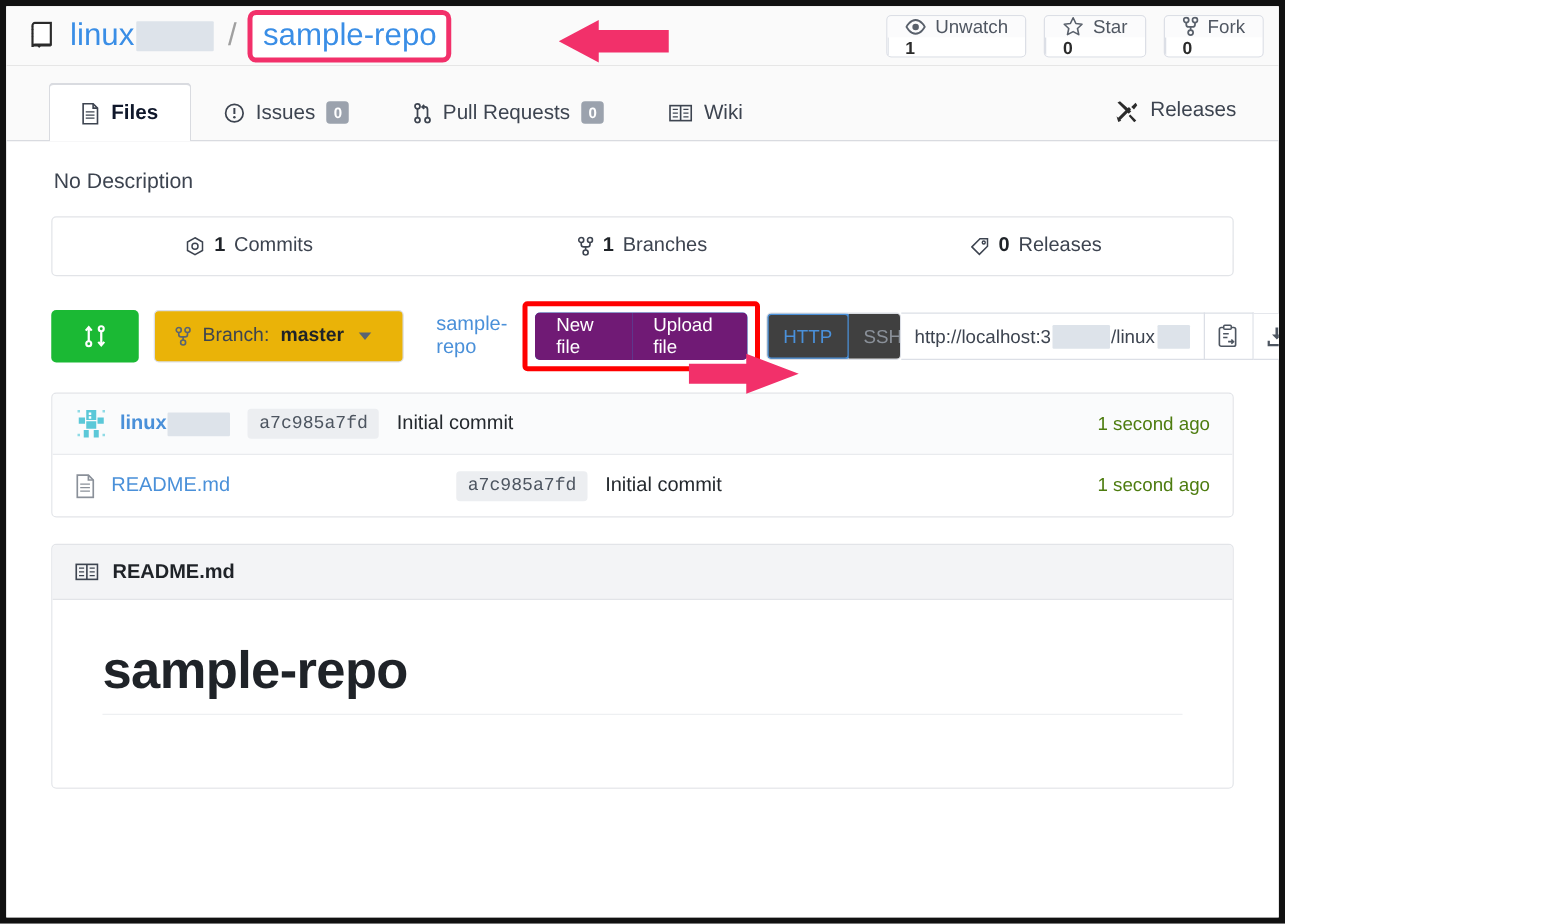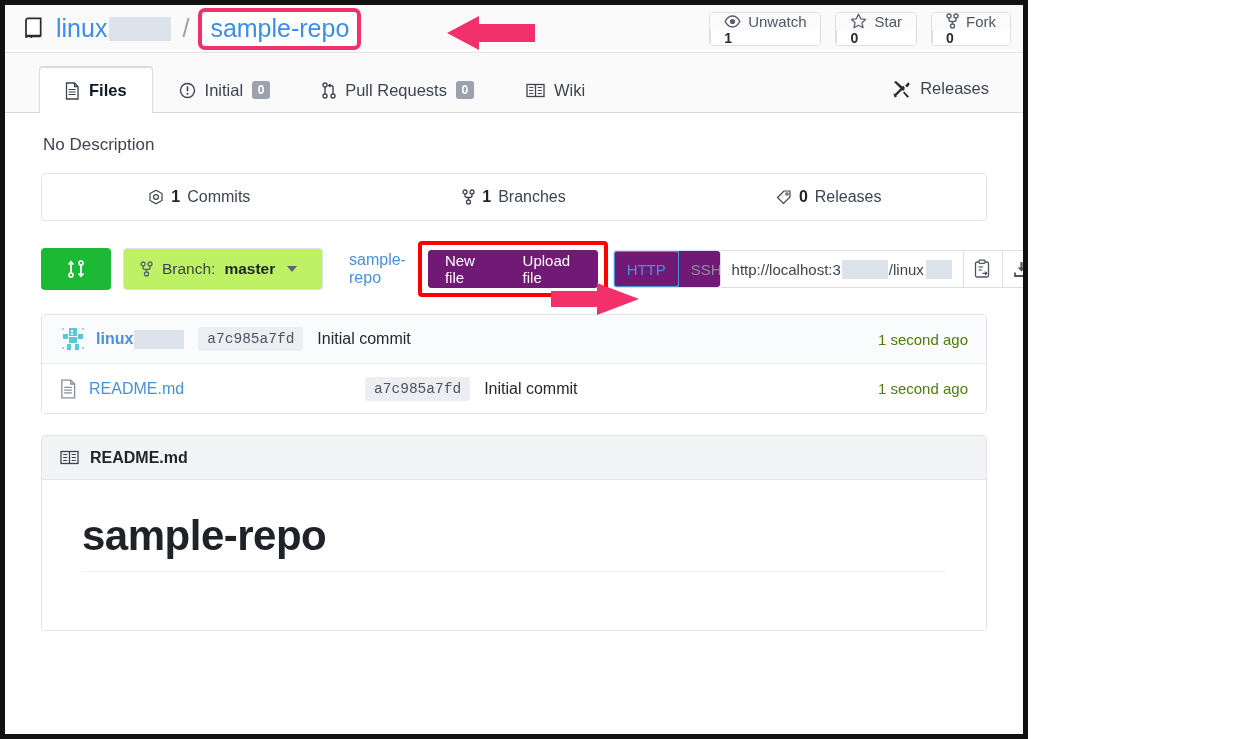--- a/index.html
+++ b/index.html
@@ -216,21 +216,21 @@
     align-items: center;
     justify-content: center;
     cursor: pointer;
     flex: none;
   }
   .branch-select {
     height: 42px;
     min-width: 200px;
     border: 1px solid #dcdfe6;
     border-radius: 4px;
-    background: #bef264;
+    background: #eab308;
     display: flex;
     align-items: center;
     gap: 9px;
     padding: 0 16px;
     font-size: 15.5px;
     color: #3d4450;
     cursor: pointer;
   }
   .branch-select b { font-weight: bold; color: #1f2328; }
   .caret {
@@ -284,21 +284,21 @@
     overflow: hidden;
     background: #ffffff;
   }
   .proto {
     display: flex;
     align-items: center;
     padding: 0 12px;
     font-size: 15px;
     color: #8a9099;
     cursor: pointer;
-    background: #701a75;
+    background: #404040;
   }
   .proto.active {
     color: #4a90d9;
     border: 2px solid #4a90d9;
     border-radius: 4px;
     margin: -1px;
   }
   .clone-url {
     display: flex;
     align-items: center;
@@ -489,21 +489,21 @@
         </svg>
         <span>Files</span>
       </div>
 
       <div class="tab">
         <svg class="ico" width="17" height="17" viewBox="0 0 17 17">
           <circle cx="8.5" cy="8.5" r="7" fill="none" stroke="#3d4450" stroke-width="1.4"></circle>
           <line x1="8.5" y1="4.3" x2="8.5" y2="9.2" stroke="#3d4450" stroke-width="1.6"></line>
           <circle cx="8.5" cy="11.8" r="1" fill="#3d4450"></circle>
         </svg>
-        <span>Initial</span>
+        <span>Issues</span>
         <span class="tab-badge">0</span>
       </div>
 
       <div class="tab">
         <svg class="ico" width="14" height="17" viewBox="0 0 14 17">
           <circle cx="3" cy="3" r="2" fill="none" stroke="#3d4450" stroke-width="1.4"></circle>
           <circle cx="3" cy="14" r="2" fill="none" stroke="#3d4450" stroke-width="1.4"></circle>
           <circle cx="11" cy="14" r="2" fill="none" stroke="#3d4450" stroke-width="1.4"></circle>
           <line x1="3" y1="5" x2="3" y2="12" stroke="#3d4450" stroke-width="1.4"></line>
           <path d="M11 12 V5.5 A2 2 0 0 0 9 3.5 H7" fill="none" stroke="#3d4450" stroke-width="1.4"></path>

